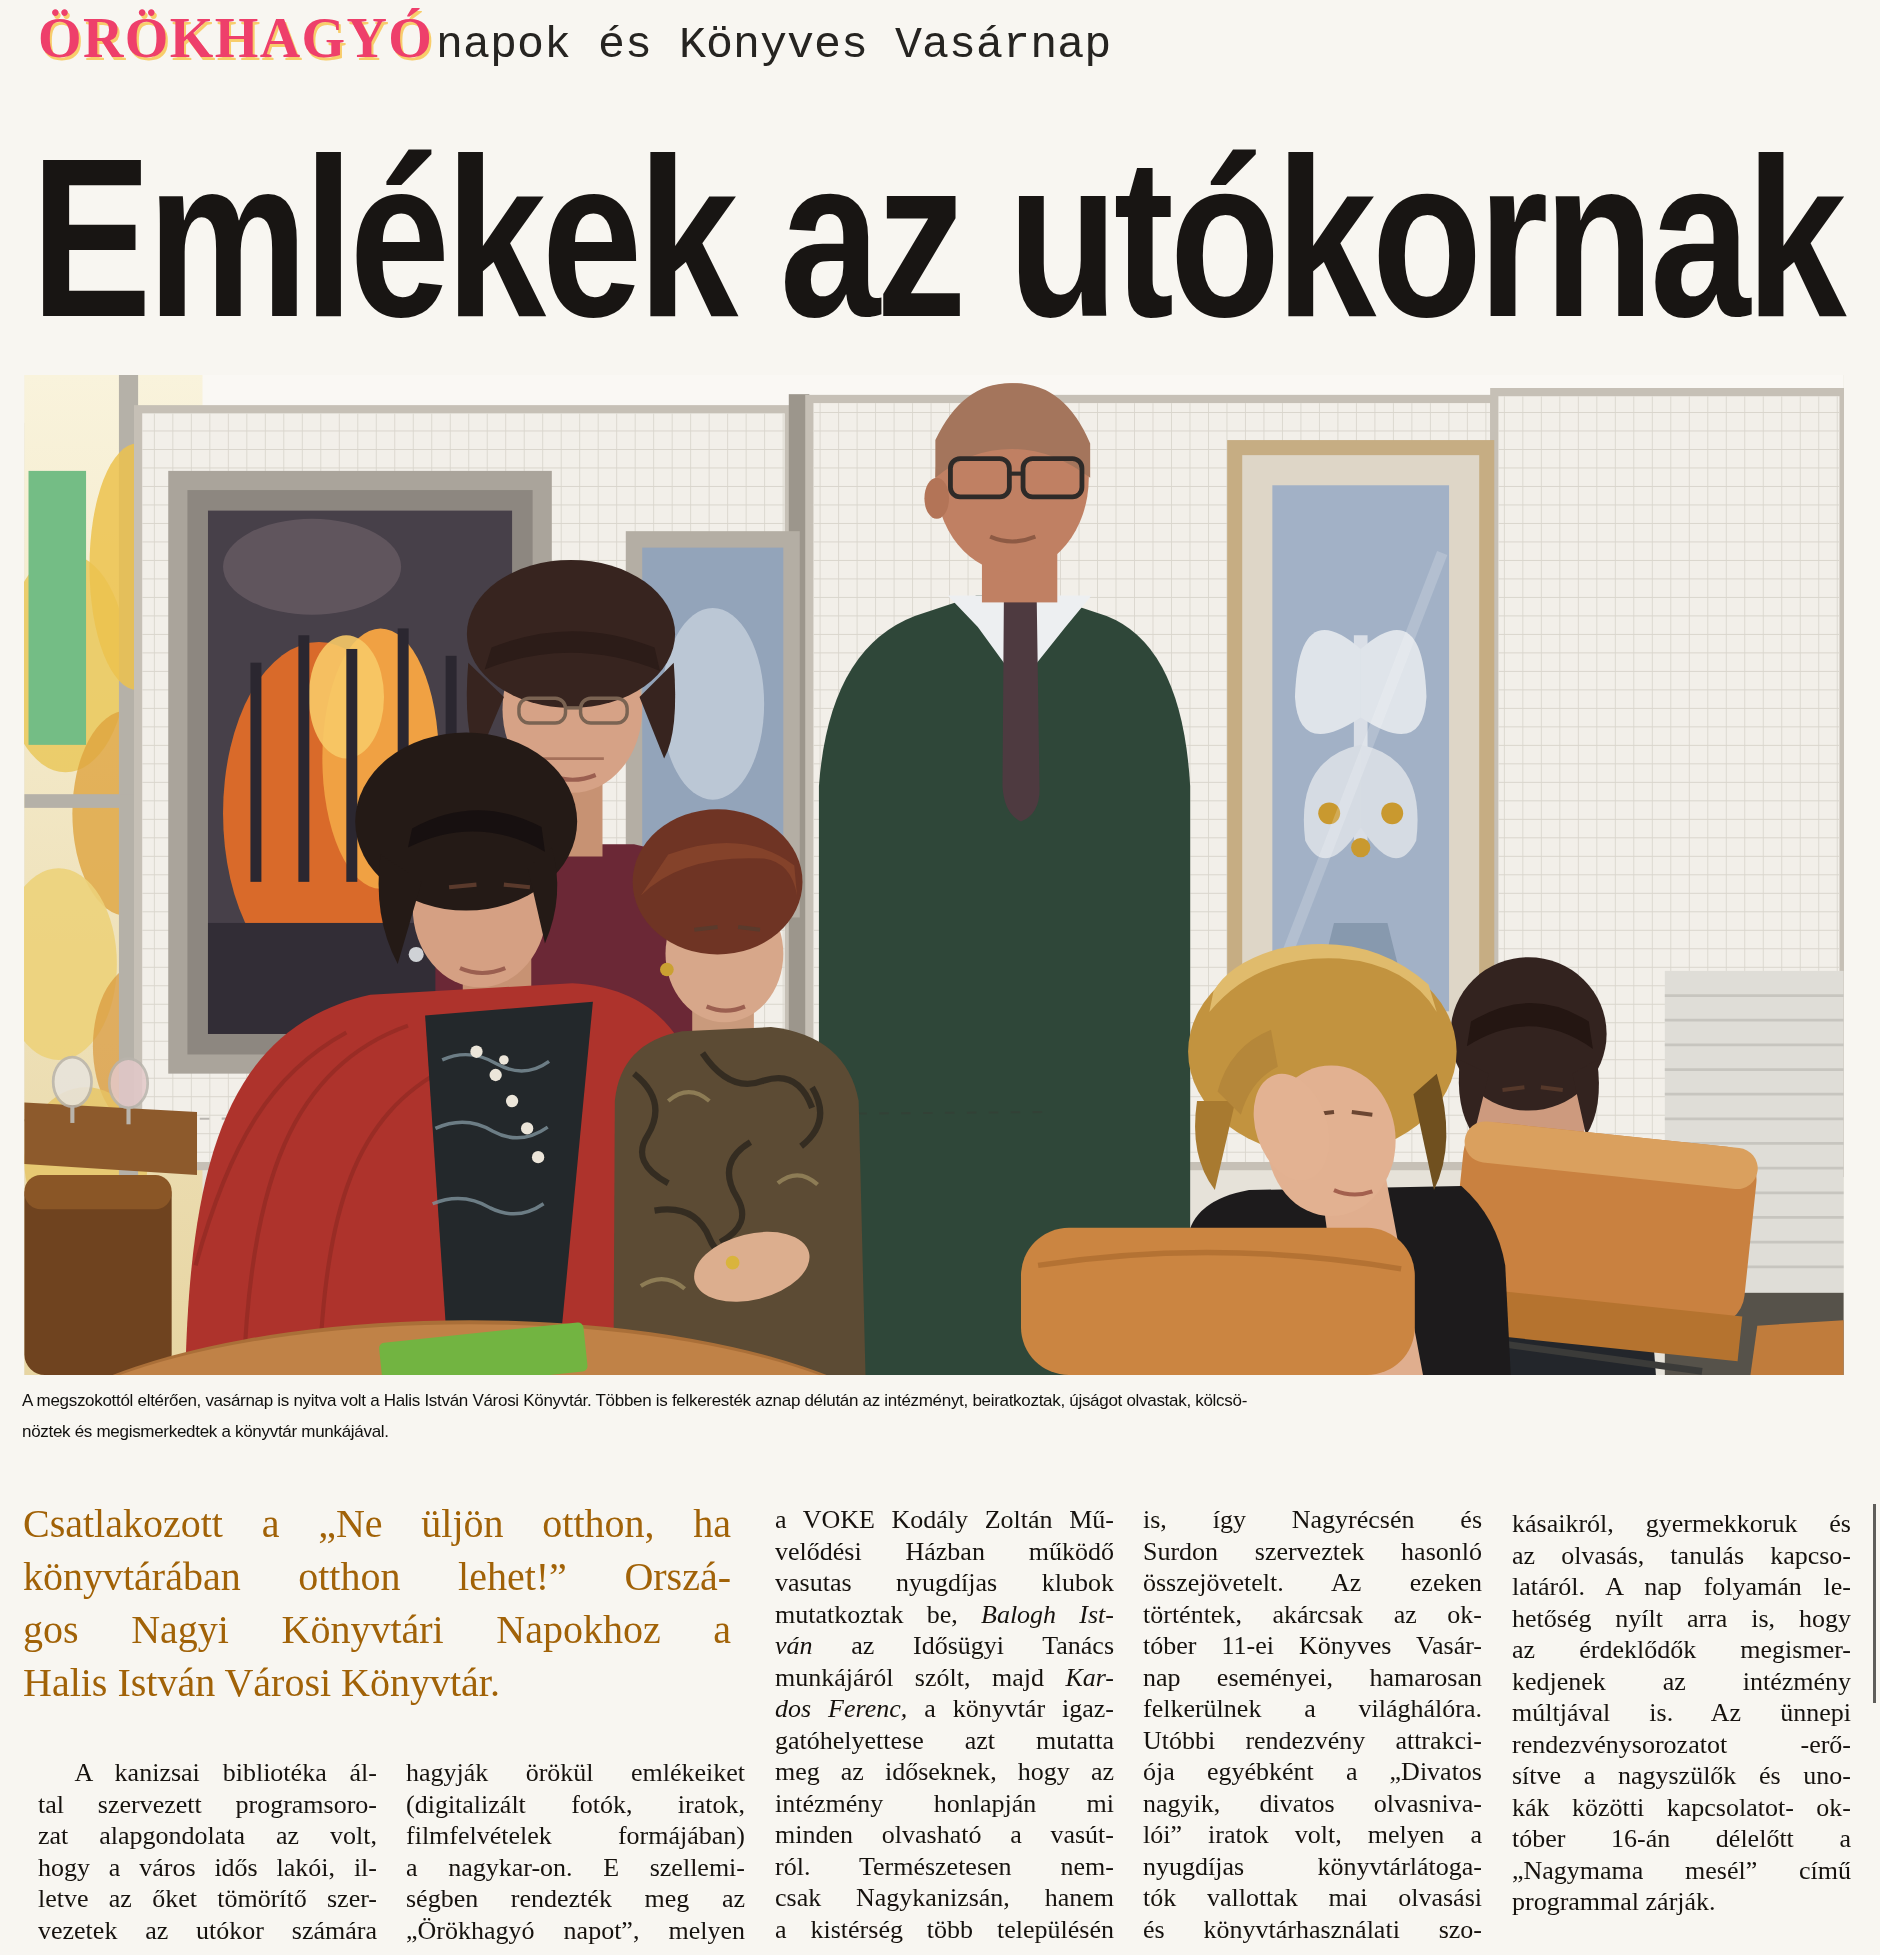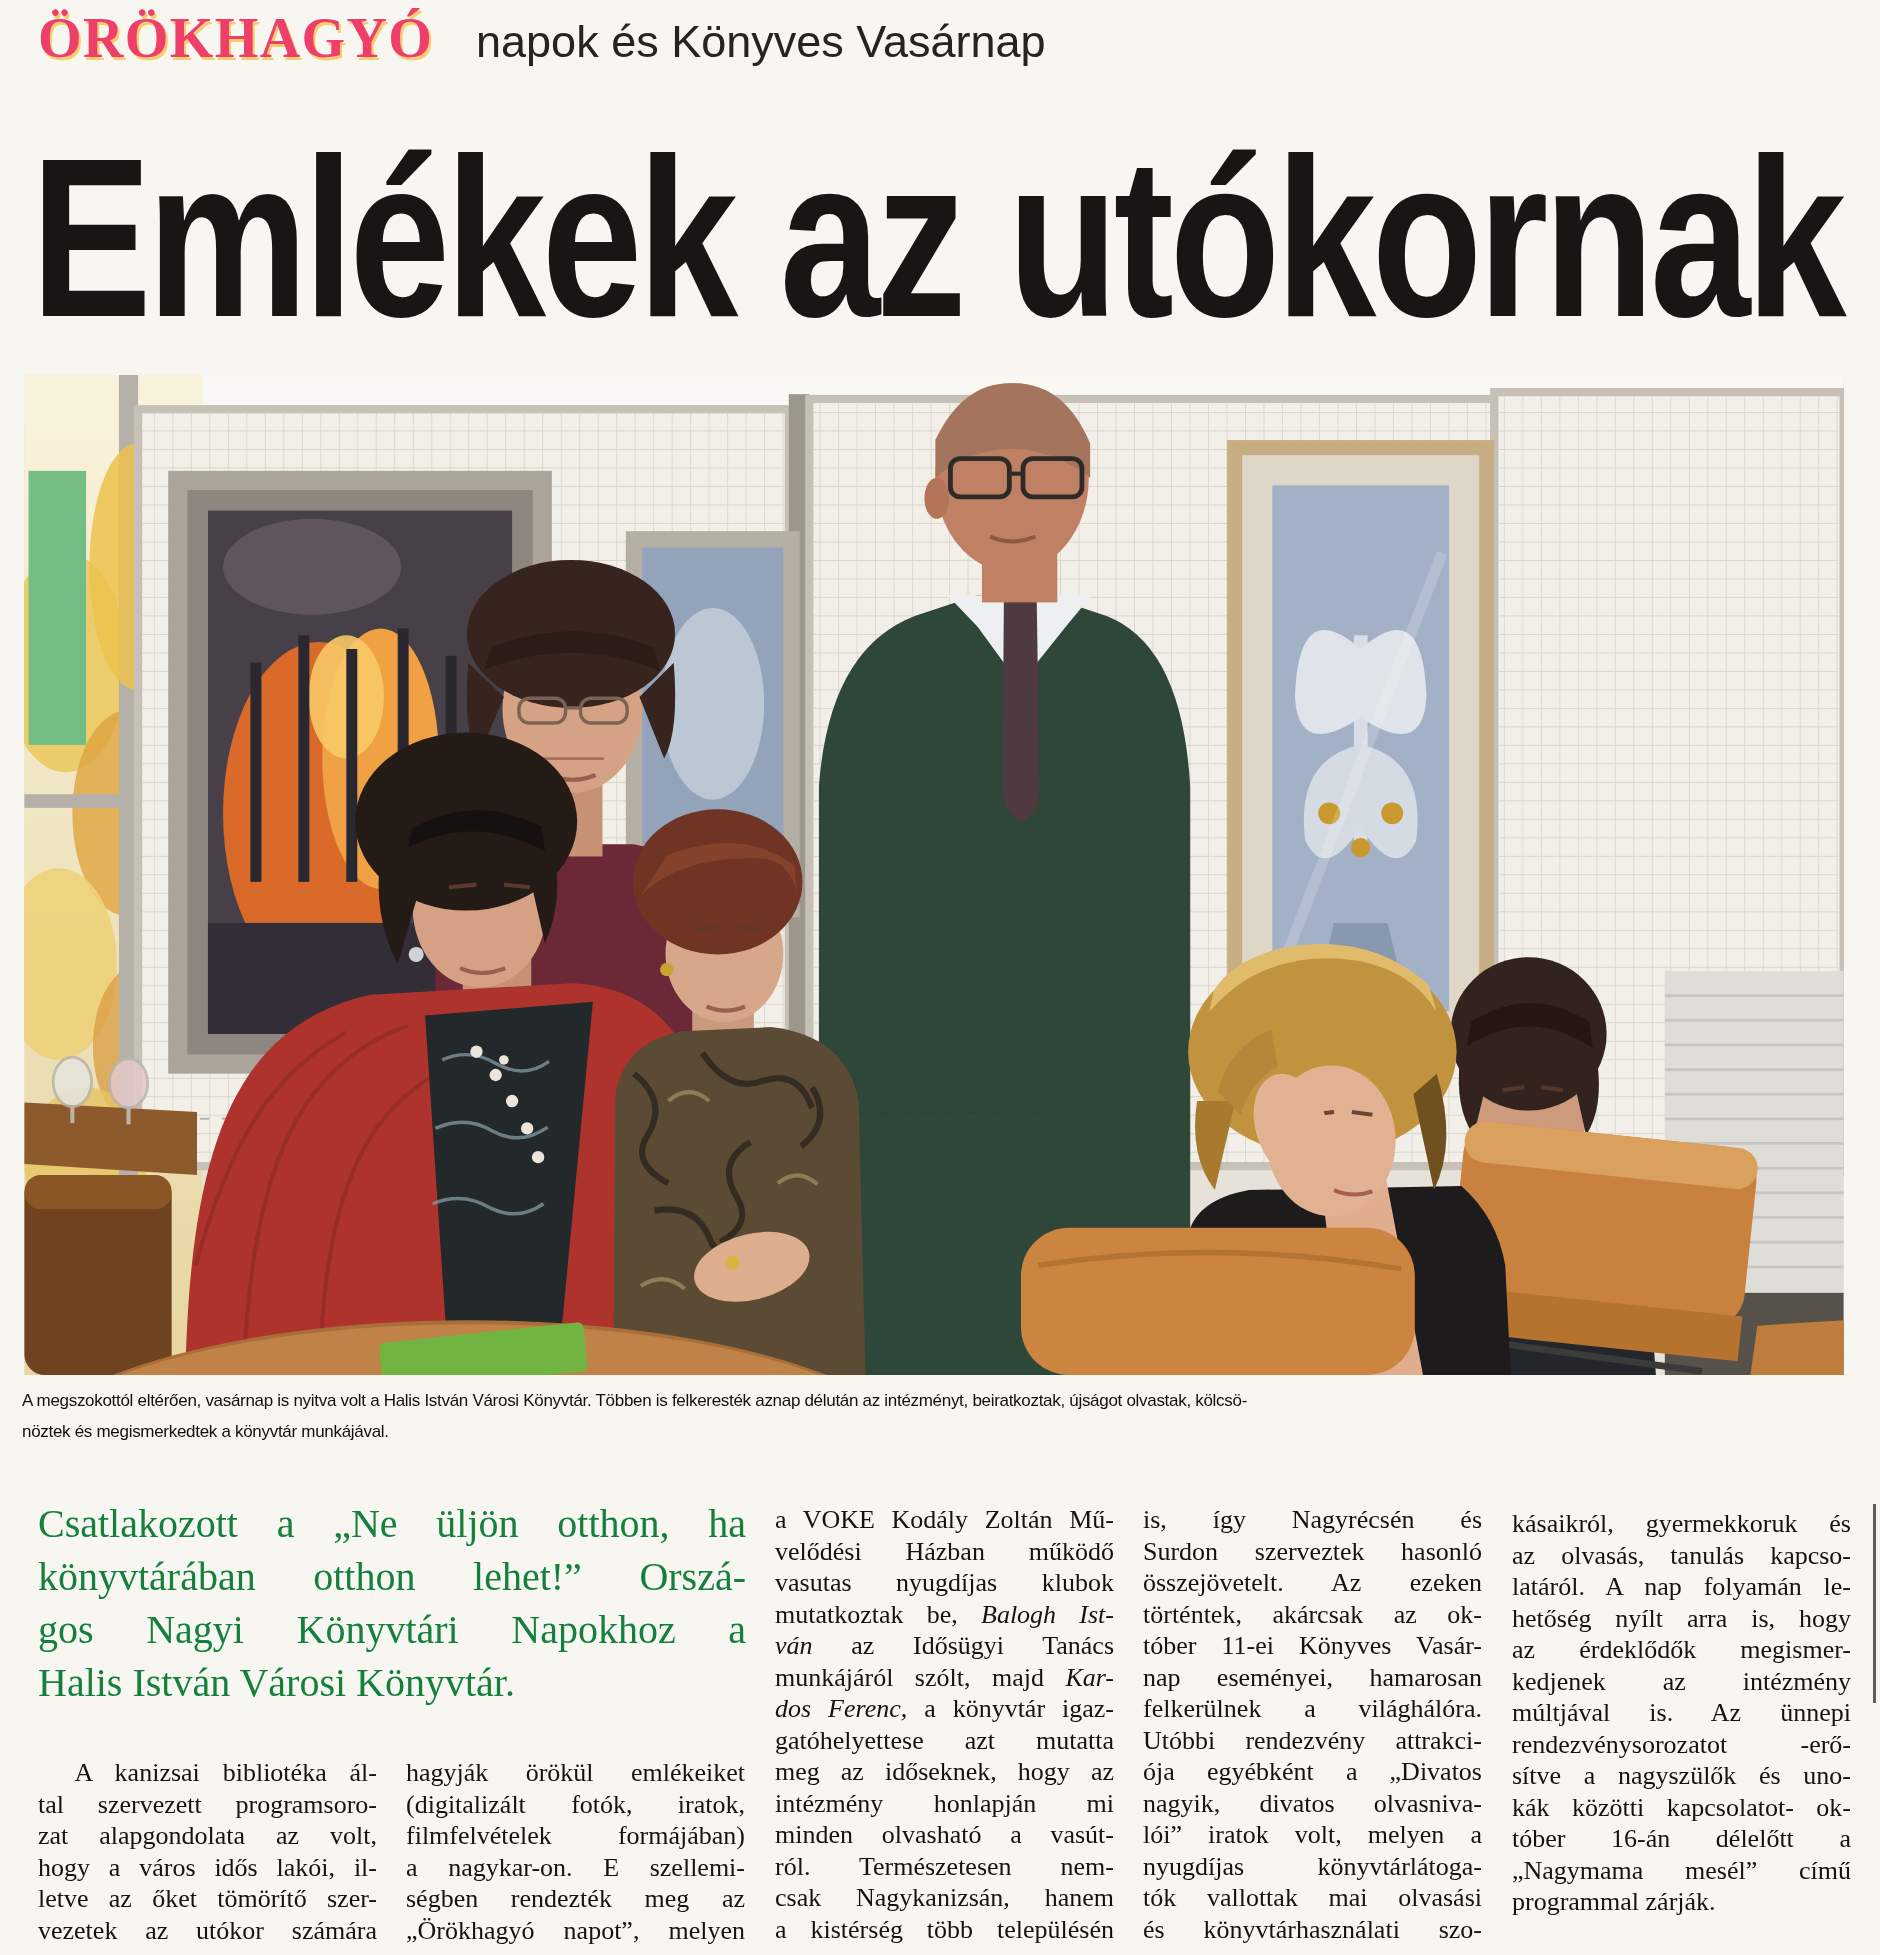--- a/index.html
+++ b/index.html
@@ -1,31 +1,31 @@
 <!DOCTYPE html>
 <html style="font-size:11px"><head>
 <meta charset="utf-8">
 <style>
   html,body{margin:0;padding:0;}
   body{width:1881px;height:1955px;position:relative;background:#f8f6f1;overflow:hidden;
        font-family:"Liberation Serif",serif;}
   .kicker{position:absolute;left:38px;top:5.5px;white-space:nowrap;}
   .kicker-brand{font-family:"Liberation Serif",serif;font-weight:700;font-size:56px;
        color:#ee3f6b;letter-spacing:1.4px;text-shadow:2.1px 2.7px 0 rgba(247,195,74,.8);}
-  .kicker-rest{font-family:Liberation Sans, sans-serif;font-weight:400;font-size:45px;color:#262421;margin-left:40px;}
+  .kicker-rest{font-family:Liberation Mono, monospace;font-weight:400;font-size:45px;color:#262421;}
   .headline{position:absolute;left:31px;top:125px;font-family:"Liberation Sans",sans-serif;
        font-weight:700;font-size:226px;line-height:1;color:#181513;letter-spacing:-5.5px;
        white-space:nowrap;transform:scaleX(.8);transform-origin:left top;}
   .photo{position:absolute;left:24px;top:375px;width:1820px;height:1000px;background:#f2efe9;}
   .caption{position:absolute;left:22px;top:1385px;width:1843px;
        font-family:"Liberation Sans",sans-serif;font-size:17px;line-height:31px;
        letter-spacing:-0.3px;color:#11100e;}
   .caption .jl{white-space:nowrap;text-align:left;text-align-last:left;}
-  .lead{position:absolute;left:38px;top:1497px;width:708px;
-       font-family:"Liberation Serif",serif;font-size:40px;line-height:53px;color:#15803d;}
+  .lead{position:absolute;left:23px;top:1497px;width:708px;
+       font-family:"Liberation Serif",serif;font-size:40px;line-height:53px;color:#a16207;}
   .col{position:absolute;width:339px;font-family:"Liberation Serif",serif;
        font-size:26px;line-height:31.5px;color:#16120e;}
   .c1{left:38px;top:1757px;}  .c2{left:406px;top:1757px;}
   .c3{left:775px;top:1504px;}.c4{left:1143px;top:1504px;}.c5{left:1512px;top:1508px;}
   .jl{text-align:justify;text-align-last:justify;overflow:hidden;max-height:63px;}
   .jl.last{text-align-last:left;}
   .jl i{font-style:italic;}
   .scan-rule{position:absolute;left:1873px;top:1504px;width:2.7px;height:199px;background:#2d2b28;opacity:.75;}
 </style>
 </head>

